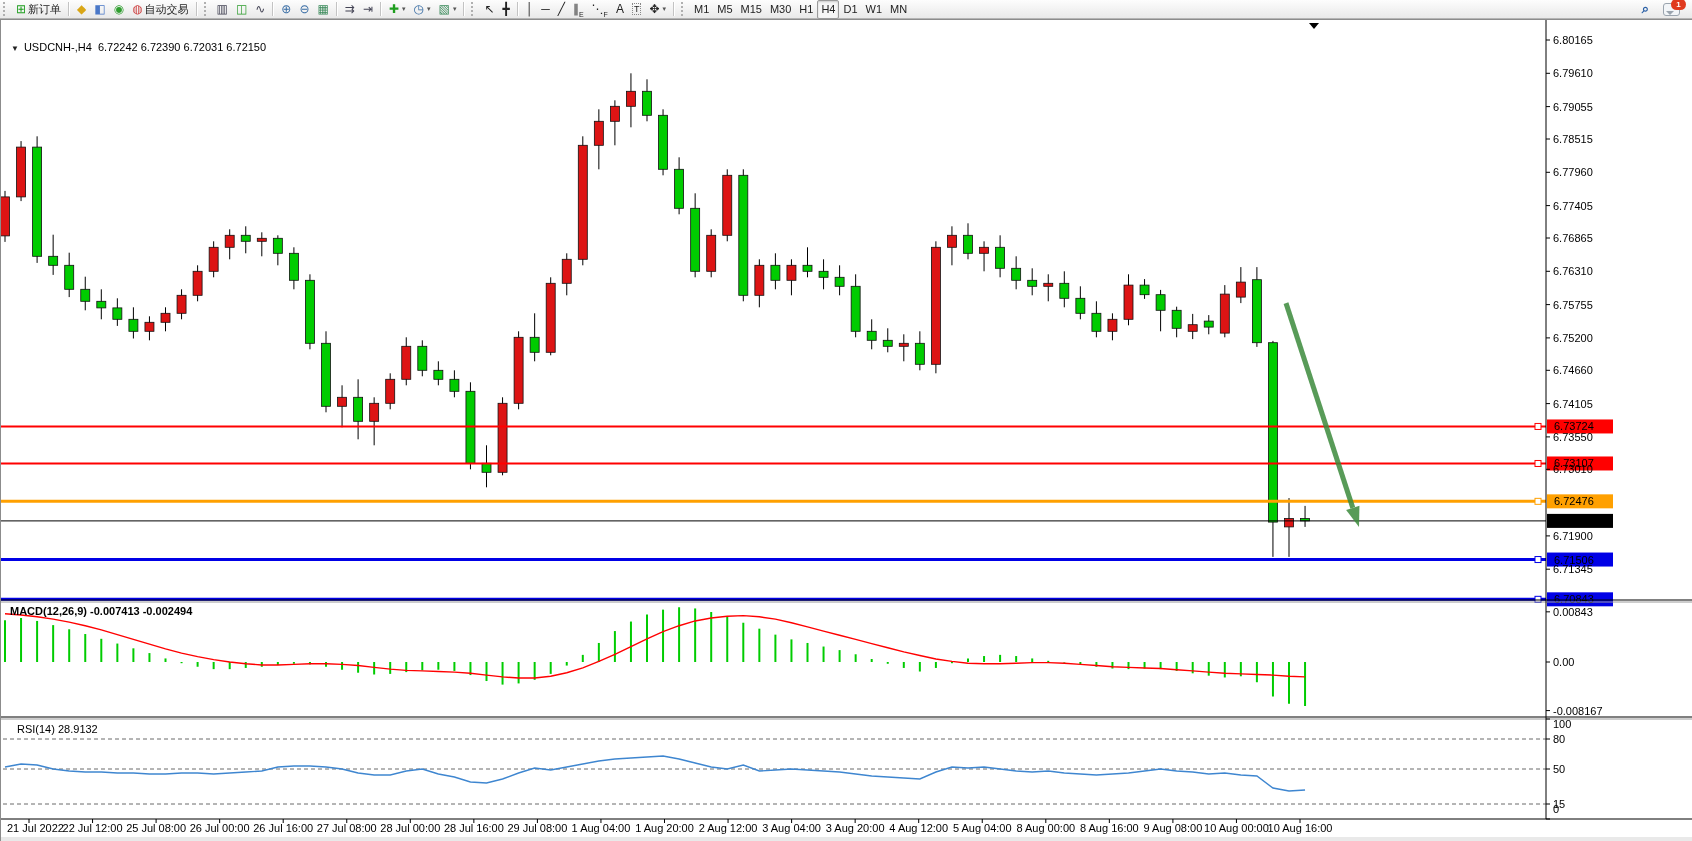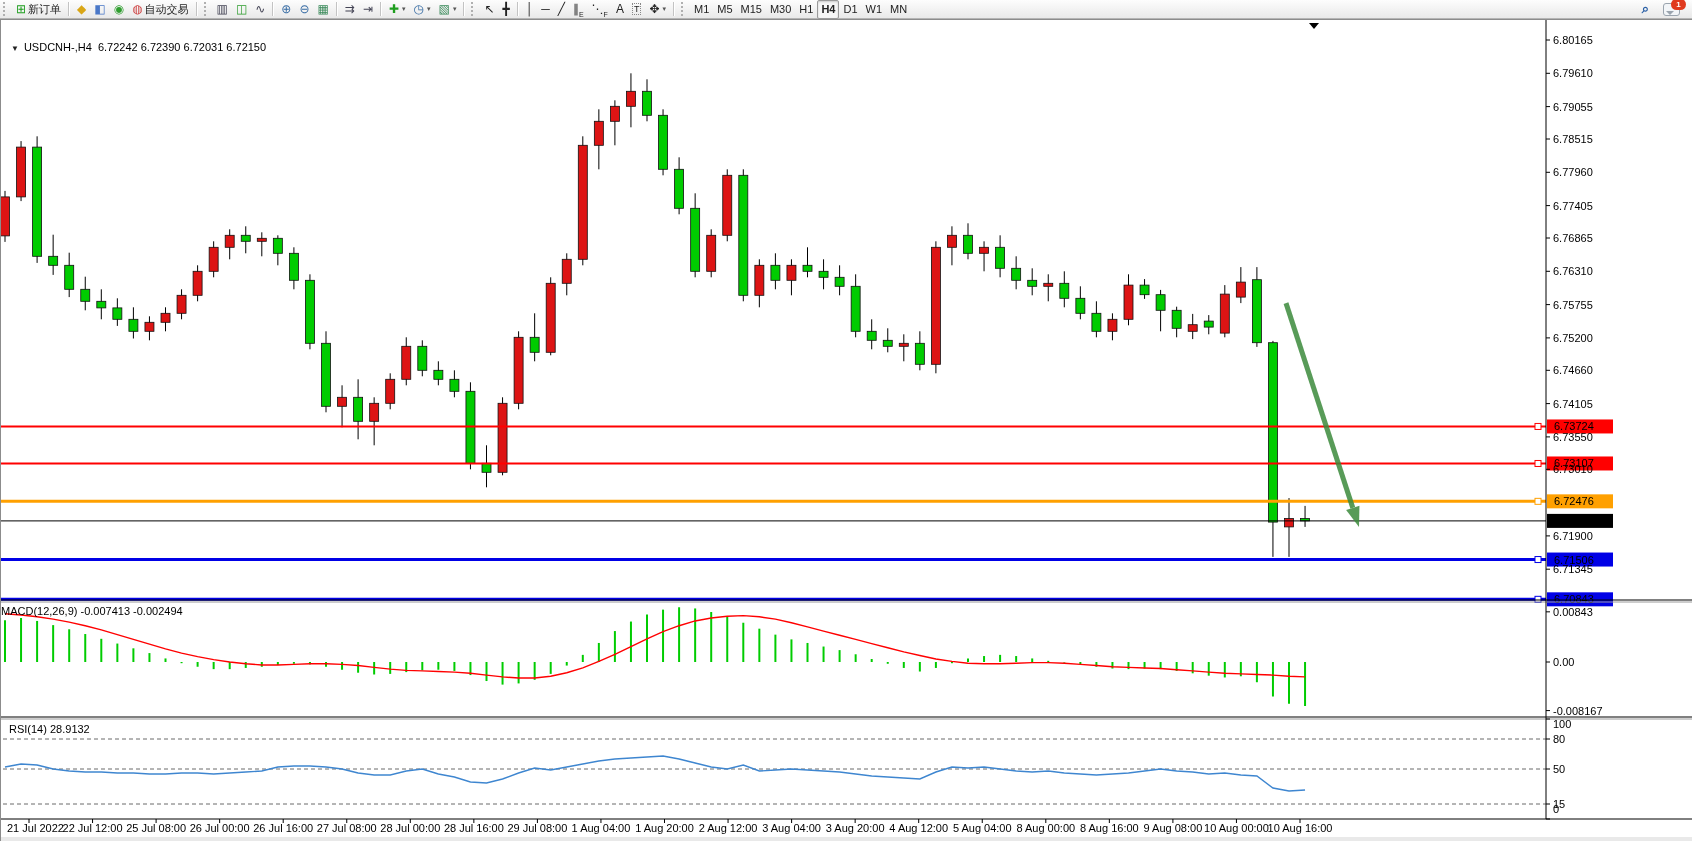--- a/index.html
+++ b/index.html
@@ -7,39 +7,39 @@
   
   .toolbar{position:absolute;top:0;left:0;width:1692px;height:19px;
     background:linear-gradient(#fdfdfd,#e9e9e9);border-bottom:1px solid #b4b4b4;
     display:flex;align-items:center;font-size:11px;color:#222;box-sizing:border-box;}
   .tb-btn{height:17px;display:inline-flex;align-items:center;gap:2px;padding:0 3px;
     border:1px solid transparent;border-radius:2px;cursor:default;white-space:nowrap;}
   .tb-btn .glyph{font-size:12px;line-height:12px;}
   .tb-btn .sub{font-size:7px;margin-left:-2px;align-self:flex-end;}
   .tb-btn .boxed{border:1px dotted #888;padding:0 1px;font-size:9px;line-height:10px;}
   .tb-btn .dd{font-size:7px;color:#555;margin-left:1px;}
-  .tb-btn.active{background:#f6f6f6;border:1px solid #9a9a9a;box-shadow:inset 0 1px 2px rgba(0,0,0,.18);font-weight:bold;}
+  .tb-btn.active{background:#f6f6f6;border:1px solid #9a9a9a;box-shadow:inset 0 1px 2px rgba(0,0,0,.18);}
   .tb-sep{width:1px;height:14px;background:#c3c3c3;border-right:1px solid #fff;margin:0 3px;}
   .tb-handle{width:4px;height:14px;margin:0 3px;border-left:2px dotted #b0b0b0;}
   .tb-right{margin-left:auto;display:flex;align-items:center;gap:6px;padding-right:8px;}
   .chat-bubble{position:relative;width:15px;height:11px;border:1px solid #9aa4ae;border-radius:3px;background:#f2f5f8;}
   .chat-bubble:after{content:"";position:absolute;left:2px;bottom:-4px;border:4px solid transparent;border-top-color:#9aa4ae;}
   .badge{position:absolute;top:-5px;right:-7px;min-width:11px;height:11px;border-radius:6px;
     background:#e03a1e;color:#fff;font-size:8px;line-height:11px;text-align:center;padding:0 2px;font-weight:bold;}
   .search-glyph{font-size:13px;color:#2a5fa5;font-weight:bold;}
   
   .chart-window{position:absolute;top:19px;left:0;width:1692px;height:822px;background:#fff;
     border:1px solid #8c8c8c;box-sizing:border-box;}
   #chart-svg{position:absolute;top:0;left:0;}
   #chart-svg text{font-family:"Liberation Sans",sans-serif;font-size:11px;fill:#000;}
   .overlay{position:absolute;font-size:11px;color:#000;white-space:nowrap;}
   .chart-title{left:10px;top:21px;}
   .chart-title .tri{font-size:8px;margin-right:5px;color:#222;}
-  .macd-label{left:0;top:585px;}
-  .rsi-label{left:8px;top:703px;}
+  .macd-label{left:9px;top:585px;font-weight:bold;}
+  .rsi-label{left:16px;top:703px;}
 </style>
 </head>
 <body>
 
 <div class="toolbar" id="toolbar">
     <div class="tb-handle"></div>
     <div class="tb-btn">
       <span class="glyph" style="color: rgb(31, 158, 31);">⊞</span>
       <span>新订单</span>
     </div>

